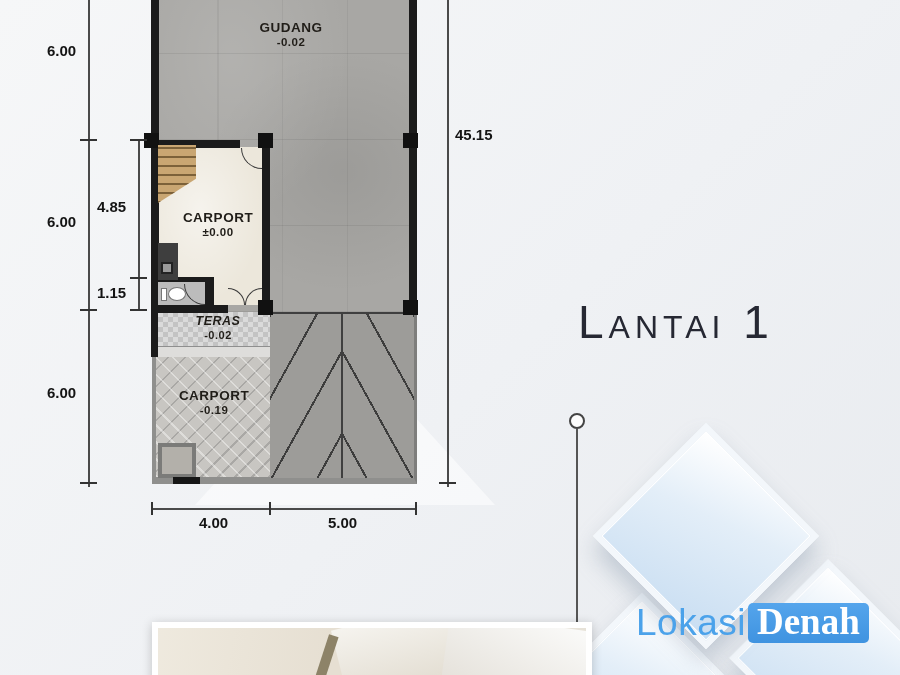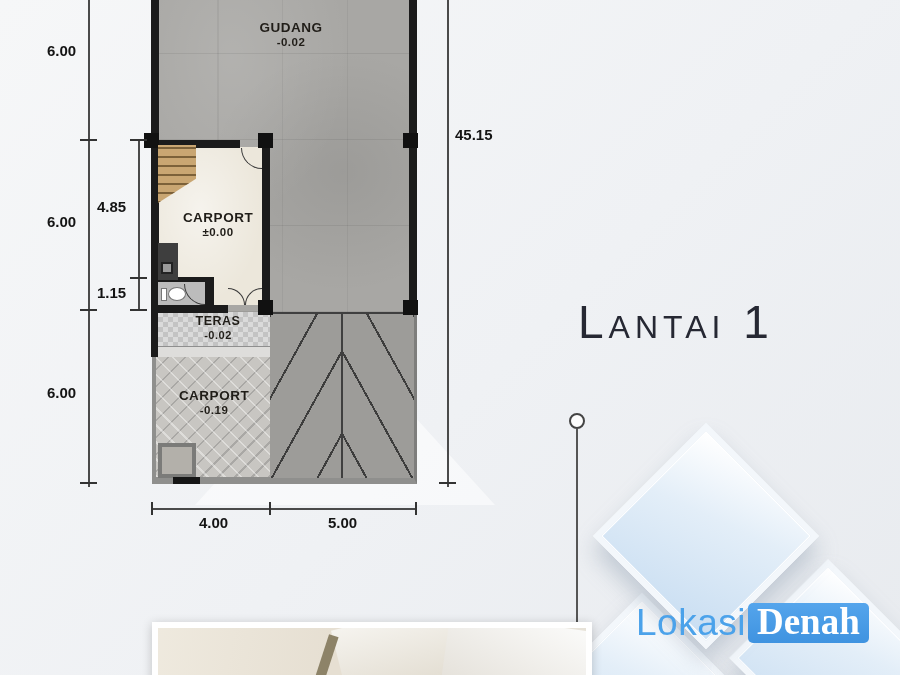--- a/index.html
+++ b/index.html
@@ -98,21 +98,21 @@
   .arc-dbl-r{left:245px;top:288px;width:17px;height:17px;border-top-width:1.8px;border-left-width:1.8px;border-top-left-radius:100%;}
 
   
   .room-label{color:#201d18;text-align:center;font-weight:bold;line-height:1.2;letter-spacing:.5px;}
   .room-label .nm{font-size:13.5px;display:block;}
   .room-label .el{font-size:11.5px;display:block;}
   .lbl-gudang{left:231px;top:20px;width:120px;}
   .lbl-kantor{left:168px;top:210px;width:100px;}
   .lbl-teras{left:168px;top:314px;width:100px;}
   .lbl-carport{left:158px;top:388px;width:112px;}
-  .lbl-teras .nm{font-size:12.5px;} .lbl-teras .el{font-size:11px;}
+  .lbl-teras .nm{font-size:12.5px;font-style:italic;} .lbl-teras .el{font-size:11px;}
 
   
   .dimline-v{width:1.5px;background:#4a4a4a;}
   .dimline-h{height:1.5px;background:#4a4a4a;}
   .tick-h{width:17px;height:2px;background:#333;}
   .tick-v{width:2px;height:13px;background:#333;}
   .dimtext{font-weight:bold;font-size:15px;color:#141414;white-space:nowrap;}
   .dl-left{left:88px;top:0;height:487px;}
   .dl-inner{left:138px;top:140px;height:171px;}
   .dl-right{left:447px;top:0;height:487px;}

